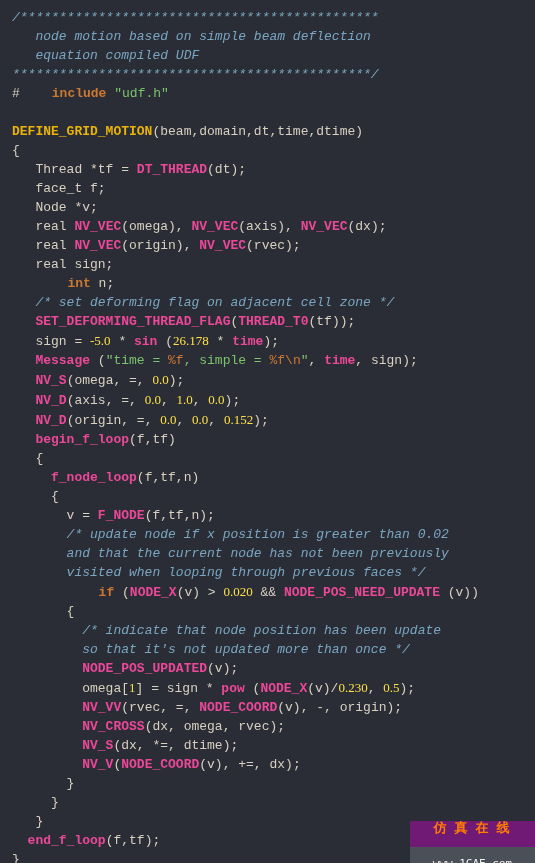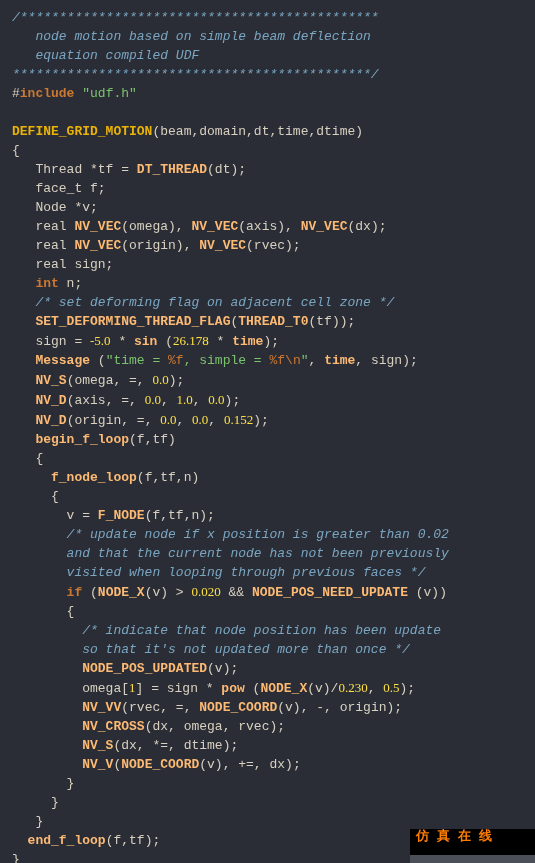--- a/index.html
+++ b/index.html
@@ -13,46 +13,47 @@
   pre.code {
     margin: 0;
     padding: 8px 12px;
     font-family: Consolas, "Courier New", monospace;
     font-size: 13px;
     line-height: 19px;
     color: #d8d0c0;
     white-space: pre;
   }
   .c-comment   { color: #7aa6c2; font-style: italic; }
-  .c-keyword   { color: #cc7832; font-weight: bold; }
+  .c-keyword   { color: #cc7832; font-weight: bold; margin-left: 32px; }
   .c-macro     { color: #eab308; font-weight: bold; }
-  .c-func      { color: #fdba74; font-weight: bold; }
+  .c-func      { color: #ec4899; font-weight: bold; }
   .c-number    { color: #fde047; font-family: Liberation Serif, serif; }
   .c-string    { color: #7cc36e; }
   .c-escape    { color: #cc7832; }
   .c-plain     { color: #d8d0c0; }
   .watermark1 {
     position: absolute;
     top: 430px;
     left: 130px;
     font-family: Arial, sans-serif;
     font-size: 56px;
     font-weight: bold;
     color: rgba(120,125,135,0.18);
     letter-spacing: 2px;
     pointer-events: none;
     user-select: none;
   }
   .footer-brand {
     position: absolute;
-    bottom: 0;
+    bottom: 8px;
     right: 0;
     width: 125px;
     height: 34px;
-    background: #000000;
+    background: #701a75;
+    text-align: center;
   }
   .footer-brand .chars {
     font-family: Arial, sans-serif;
     font-size: 13px;
     color: #ff7d00;
     font-weight: bold;
     letter-spacing: 8px;
     padding-left: 6px;
     line-height: 14px;
   }

